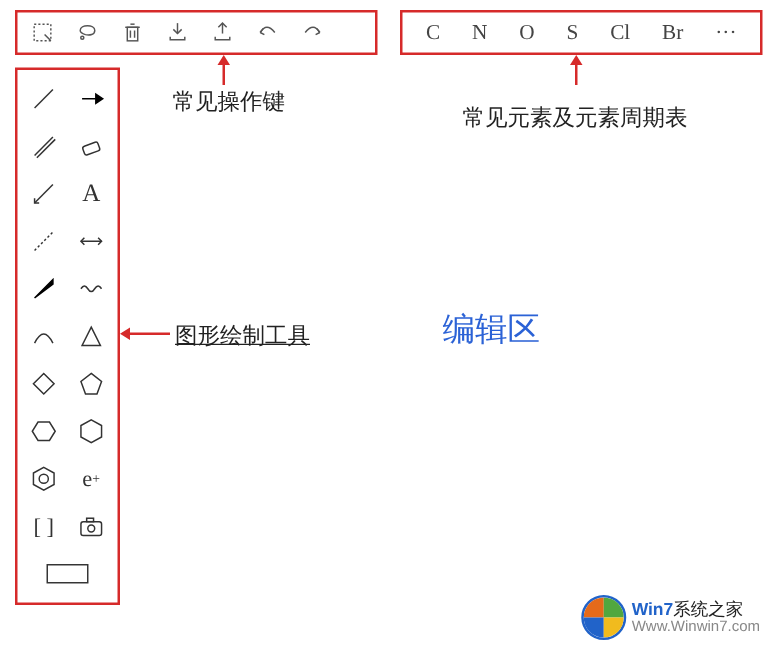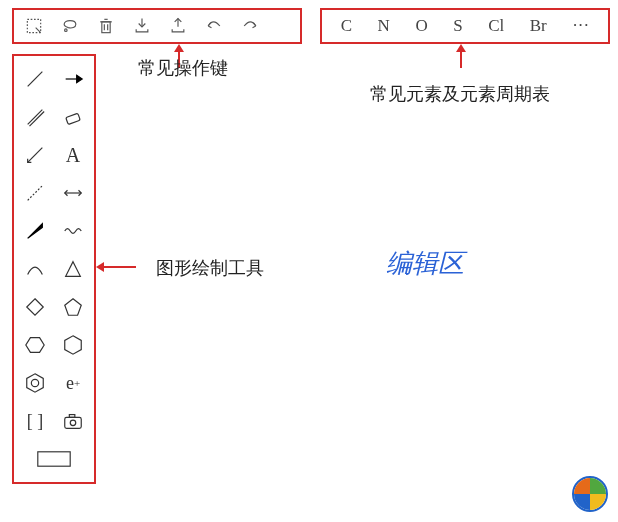--- a/index.html
+++ b/index.html
@@ -91,26 +91,25 @@
     position: absolute;
     background: #d62a2a;
   }
   .arrow-head {
     position: absolute;
     width: 0; height: 0;
   }
 
   .editor-area-text {
     position: absolute;
-    left: 386px;
+    left: 354px;
     top: 246px;
     font-size: 26px;
     color: #2b62d6;
     font-weight: 400;
-    font-style: italic;
   }
 
   .watermark {
     position: absolute;
     right: 10px;
     bottom: 10px;
     display: flex;
     align-items: center;
     gap: 4px;
   }
@@ -189,29 +188,29 @@
   <span class="el">N</span>
   <span class="el">O</span>
   <span class="el">S</span>
   <span class="el">Cl</span>
   <span class="el">Br</span>
   <span class="el">···</span>
 </div>
 
 <div class="arrow-line" style="left:178px; top:46px; width:2px; height:22px;"></div>
 <div class="arrow-head" style="left:174px; top:44px; border-left:5px solid transparent; border-right:5px solid transparent; border-bottom:8px solid #d62a2a;"></div>
-<div class="ann-label" style="left:138px; top:56px;">常见操作键</div>
+<div class="ann-label" style="left:138px; top:69px;">常见操作键</div>
 
 <div class="arrow-line" style="left:460px; top:46px; width:2px; height:22px;"></div>
 <div class="arrow-head" style="left:456px; top:44px; border-left:5px solid transparent; border-right:5px solid transparent; border-bottom:8px solid #d62a2a;"></div>
 <div class="ann-label" style="left:370px; top:82px;">常见元素及元素周期表</div>
 
 <div class="arrow-line" style="left:98px; top:266px; height:2px; width:38px;"></div>
 <div class="arrow-head" style="left:96px; top:262px; border-top:5px solid transparent; border-bottom:5px solid transparent; border-right:8px solid #d62a2a;"></div>
-<div class="ann-label" style="left:156px; top:256px;">图形绘制工具</div>
+<div class="ann-label" style="left:140px; top:256px;text-decoration:underline;">图形绘制工具</div>
 
 <div class="editor-area-text">编辑区</div>
 
 <div class="left-toolbar">
   <div class="cell">
       <svg viewBox="0 0 24 24">
         <path d="M4 20 L20 4"></path>
       </svg>
     </div>
   <div class="cell blackfill">
@@ -322,13 +321,17 @@
     </div>
 </div>
 
 <div class="watermark">
   <div class="wm-logo">
     <div class="q1"></div>
       <div class="q2"></div>
       <div class="q3"></div>
       <div class="q4"></div>
   </div>
+  <div class="wm-text">
+    <div class="l1"><span class="brand">Win7</span><span>系统之家</span></div>
+    <div class="l2">Www.Winwin7.com</div>
+  </div>
 </div>
 
 </body></html>

